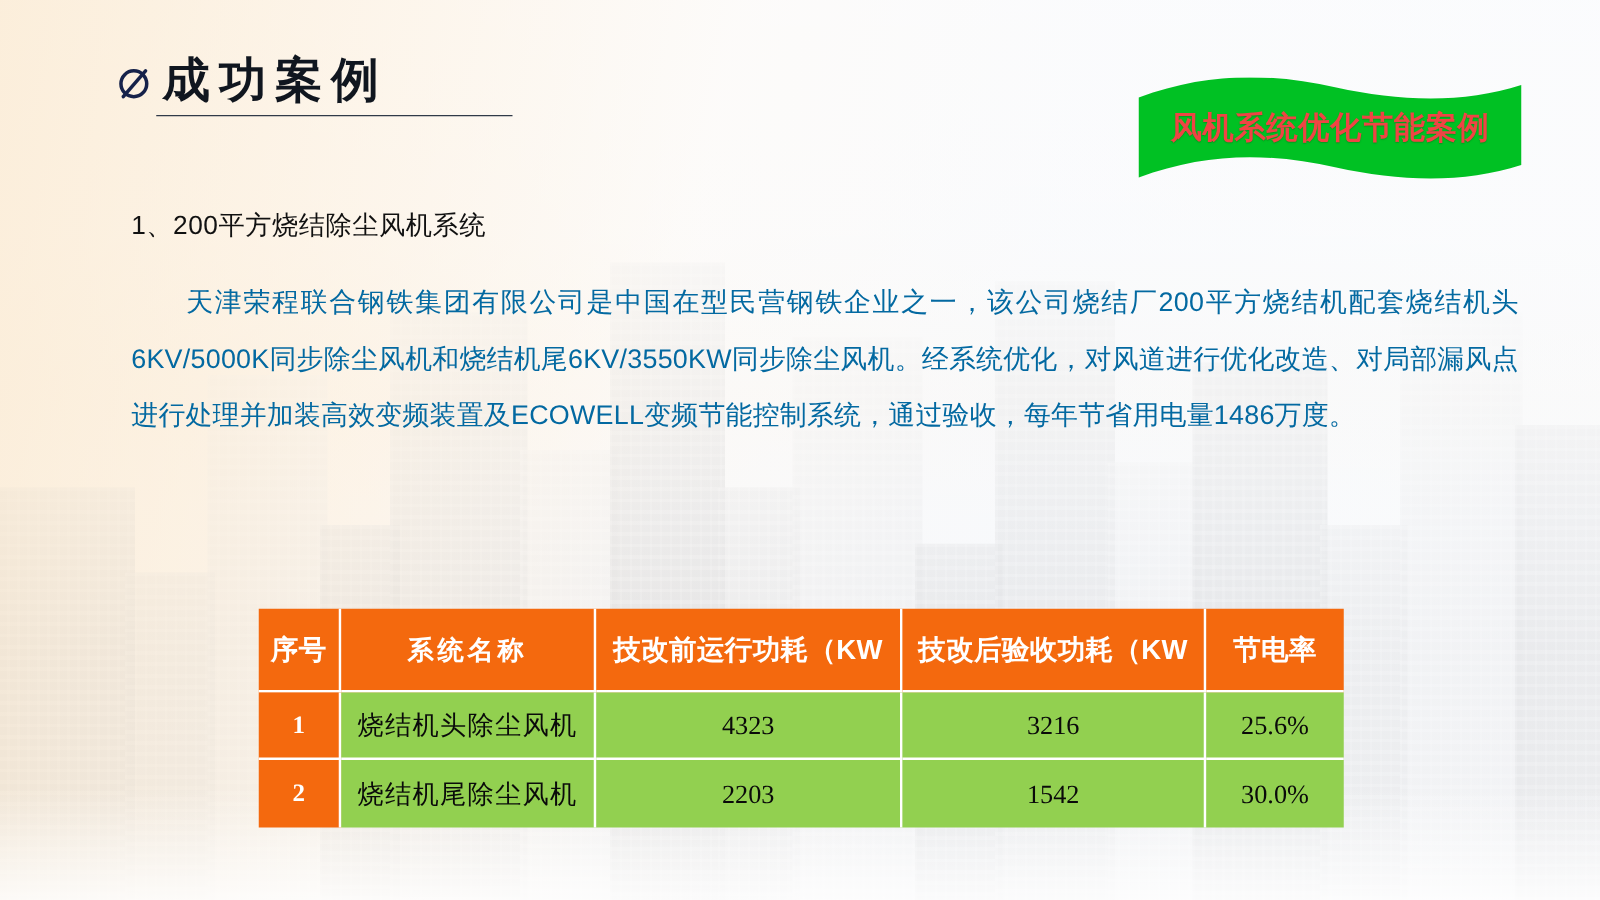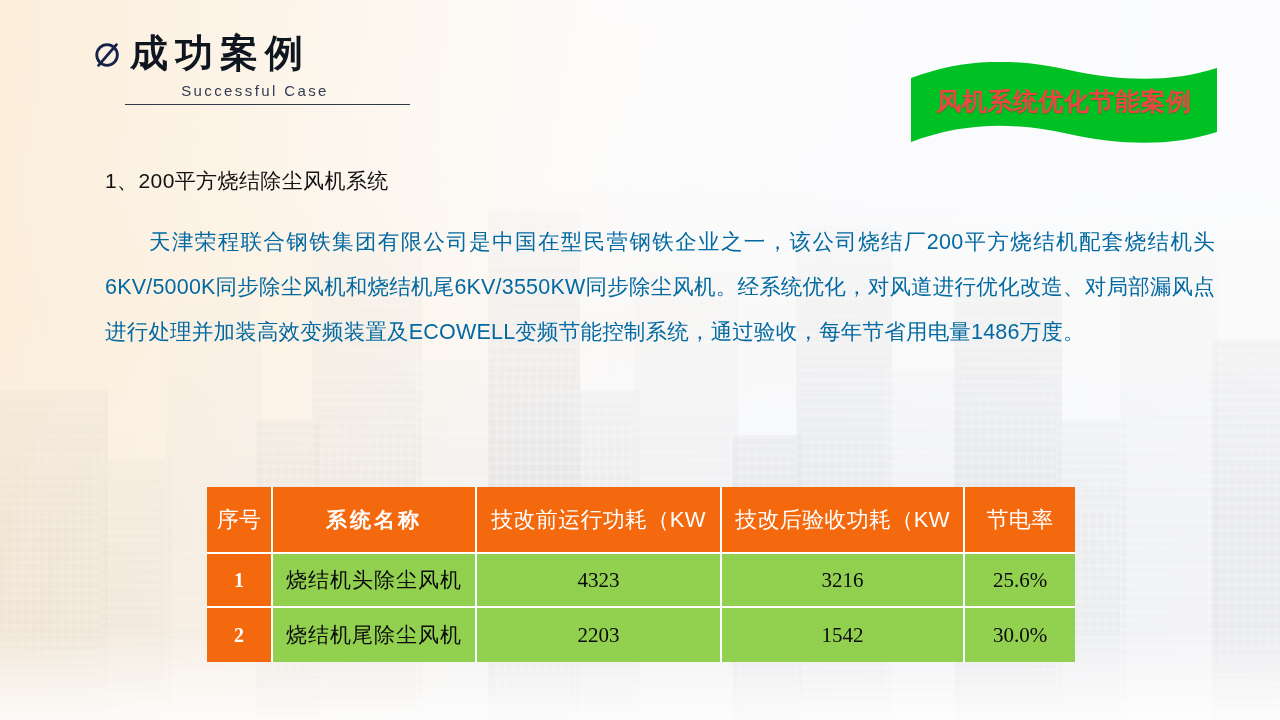--- a/index.html
+++ b/index.html
@@ -119,21 +119,21 @@
     background: linear-gradient(180deg, rgba(255,255,255,0.0) 0%, rgba(255,255,255,0.55) 70%, rgba(255,255,255,0.8) 100%);
   }
 
   
   .content { position: absolute; inset: 0; }
 
   
   .heading {
     position: absolute;
     left: 93px;
-    top: 32px;
+    top: 44px;
     width: 330px;
   }
   .heading-row {
     display: flex;
     align-items: center;
     gap: 7px;
   }
   .null-icon {
     width: 30px; height: 30px;
     display: block;
@@ -232,21 +232,21 @@
   }
   .data-table tr td:last-child,
   .data-table tr th:last-child { border-right: none; }
   .data-table tr:last-child td { border-bottom: none; }
 
   thead th {
     background: #F4690E;
     color: #ffffff;
     height: 67px;
     font-size: 22px;
-    font-weight: normal;
+    font-weight: bold;
     letter-spacing: 0.3px;
   }
   thead th.th-name {
     font-family: "Liberation Serif", serif;
     font-weight: bold;
     font-size: 21px;
     letter-spacing: 3px;
   }
 
   tbody td {
@@ -310,21 +310,20 @@
   <div class="content">
 
     <div class="heading">
       <div class="heading-row">
         <svg class="null-icon" viewBox="0 0 32 32">
           <circle cx="15" cy="16" r="11" fill="none" stroke="#16224a" stroke-width="3"></circle>
           <line x1="25" y1="5" x2="6" y2="27" stroke="#16224a" stroke-width="3" stroke-linecap="round"></line>
         </svg>
         <div class="heading-title">成功案例</div>
       </div>
-      <div class="heading-sub">Successful Case</div>
       <div class="heading-rule"></div>
     </div>
 
     <div class="ribbon">
       <svg viewBox="0 0 318 86">
         <path d="M6,16 C60,-4 110,-4 164,8 C214,19 266,21 312,6
                  L312,70 C266,85 214,83 164,72 C110,60 60,60 6,80 Z" fill="#00C123"></path>
       </svg>
       <div class="ribbon-label">风机系统优化节能案例</div>
     </div>

